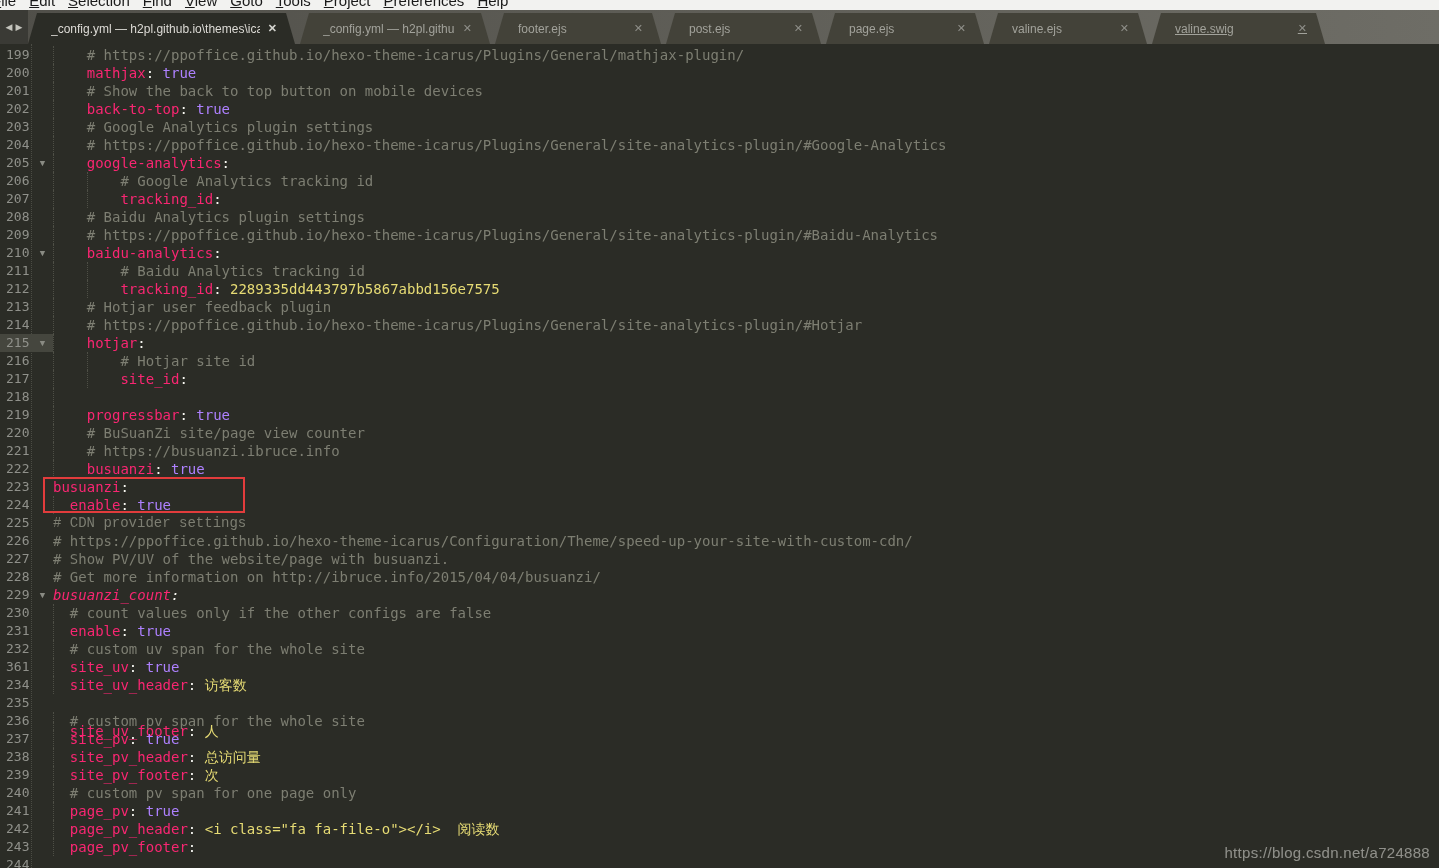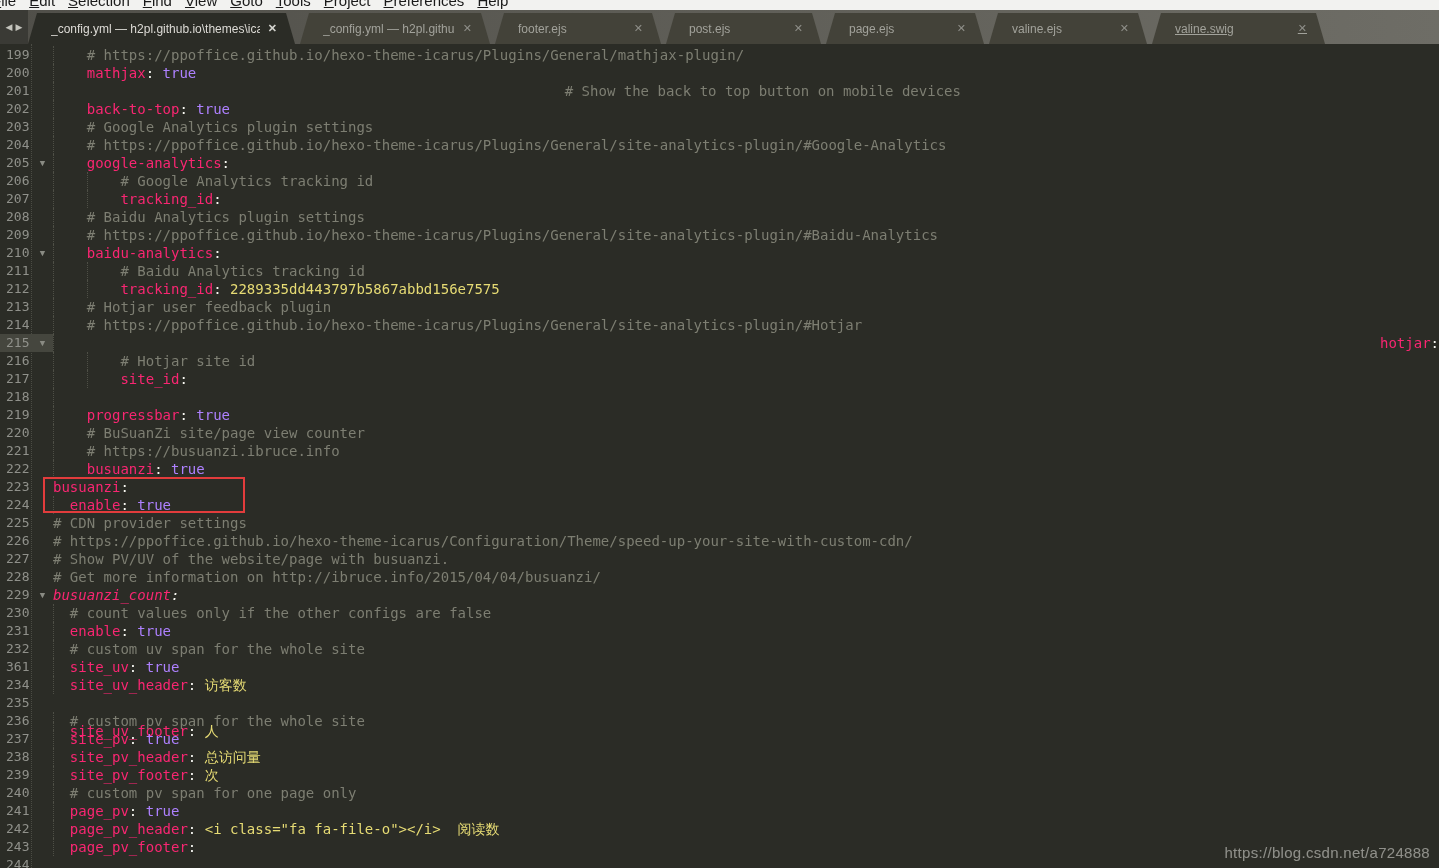--- a/index.html
+++ b/index.html
@@ -140,45 +140,45 @@
           <span class="tclose">✕</span>
         </div>
       </div>
   </div>
 
   <div class="editor">
     <div class="gutter-divider"></div>
     <div class="code-lines">
         <div class="row"><span class="ln">199</span><span class="fold"></span><span class="code" style="padding-left: 4ch;"><i class="guide" style="left: 0px;"></i><span class="tc"># https://ppoffice.github.io/hexo-theme-icarus/Plugins/General/mathjax-plugin/</span></span></div>
         <div class="row"><span class="ln">200</span><span class="fold"></span><span class="code" style="padding-left: 4ch;"><i class="guide" style="left: 0px;"></i><span class="tk">mathjax</span><span class="tp">:</span><span class="tb"> true</span></span></div>
-        <div class="row"><span class="ln">201</span><span class="fold"></span><span class="code" style="padding-left: 4ch; text-align: center;"><i class="guide" style="left: 0px;"></i><span class="tc"># Show the back to top button on mobile devices</span></span></div>
+        <div class="row"><span class="ln">201</span><span class="fold"></span><span class="code" style="padding-left: 4ch;"><i class="guide" style="left: 0px;"></i><span class="tc"># Show the back to top button on mobile devices</span></span></div>
         <div class="row"><span class="ln">202</span><span class="fold"></span><span class="code" style="padding-left: 4ch;"><i class="guide" style="left: 0px;"></i><span class="tk">back-to-top</span><span class="tp">:</span><span class="tb"> true</span></span></div>
         <div class="row"><span class="ln">203</span><span class="fold"></span><span class="code" style="padding-left: 4ch;"><i class="guide" style="left: 0px;"></i><span class="tc"># Google Analytics plugin settings</span></span></div>
         <div class="row"><span class="ln">204</span><span class="fold"></span><span class="code" style="padding-left: 4ch;"><i class="guide" style="left: 0px;"></i><span class="tc"># https://ppoffice.github.io/hexo-theme-icarus/Plugins/General/site-analytics-plugin/#Google-Analytics</span></span></div>
         <div class="row"><span class="ln">205</span><span class="fold">▼</span><span class="code" style="padding-left: 4ch;"><i class="guide" style="left: 0px;"></i><span class="tk">google-analytics</span><span class="tp">:</span></span></div>
         <div class="row"><span class="ln">206</span><span class="fold"></span><span class="code" style="padding-left: 8ch;"><i class="guide" style="left: 0px;"></i><i class="guide" style="left: 4ch;"></i><span class="tc"># Google Analytics tracking id</span></span></div>
         <div class="row"><span class="ln">207</span><span class="fold"></span><span class="code" style="padding-left: 8ch;"><i class="guide" style="left: 0px;"></i><i class="guide" style="left: 4ch;"></i><span class="tk">tracking_id</span><span class="tp">:</span></span></div>
         <div class="row"><span class="ln">208</span><span class="fold"></span><span class="code" style="padding-left: 4ch;"><i class="guide" style="left: 0px;"></i><span class="tc"># Baidu Analytics plugin settings</span></span></div>
         <div class="row"><span class="ln">209</span><span class="fold"></span><span class="code" style="padding-left: 4ch;"><i class="guide" style="left: 0px;"></i><span class="tc"># https://ppoffice.github.io/hexo-theme-icarus/Plugins/General/site-analytics-plugin/#Baidu-Analytics</span></span></div>
         <div class="row"><span class="ln">210</span><span class="fold">▼</span><span class="code" style="padding-left: 4ch;"><i class="guide" style="left: 0px;"></i><span class="tk">baidu-analytics</span><span class="tp">:</span></span></div>
         <div class="row"><span class="ln">211</span><span class="fold"></span><span class="code" style="padding-left: 8ch;"><i class="guide" style="left: 0px;"></i><i class="guide" style="left: 4ch;"></i><span class="tc"># Baidu Analytics tracking id</span></span></div>
         <div class="row"><span class="ln">212</span><span class="fold"></span><span class="code" style="padding-left: 8ch;"><i class="guide" style="left: 0px;"></i><i class="guide" style="left: 4ch;"></i><span class="tk">tracking_id</span><span class="tp">:</span><span class="tv"> 2289335dd443797b5867abbd156e7575</span></span></div>
         <div class="row"><span class="ln">213</span><span class="fold"></span><span class="code" style="padding-left: 4ch;"><i class="guide" style="left: 0px;"></i><span class="tc"># Hotjar user feedback plugin</span></span></div>
         <div class="row"><span class="ln">214</span><span class="fold"></span><span class="code" style="padding-left: 4ch;"><i class="guide" style="left: 0px;"></i><span class="tc"># https://ppoffice.github.io/hexo-theme-icarus/Plugins/General/site-analytics-plugin/#Hotjar</span></span></div>
-        <div class="row hl"><span class="ln">215</span><span class="fold">▼</span><span class="code" style="padding-left: 4ch; text-align: right;"><i class="guide" style="left: 0px;"></i><span class="tk">hotjar</span><span class="tp">:</span></span></div>
+        <div class="row hl"><span class="ln">215</span><span class="fold">▼</span><span class="code" style="padding-left: 4ch;"><i class="guide" style="left: 0px;"></i><span class="tk">hotjar</span><span class="tp">:</span></span></div>
         <div class="row"><span class="ln">216</span><span class="fold"></span><span class="code" style="padding-left: 8ch;"><i class="guide" style="left: 0px;"></i><i class="guide" style="left: 4ch;"></i><span class="tc"># Hotjar site id</span></span></div>
         <div class="row"><span class="ln">217</span><span class="fold"></span><span class="code" style="padding-left: 8ch;"><i class="guide" style="left: 0px;"></i><i class="guide" style="left: 4ch;"></i><span class="tk">site_id</span><span class="tp">:</span></span></div>
         <div class="row"><span class="ln">218</span><span class="fold"></span><span class="code" style="padding-left: 4ch;"><i class="guide" style="left: 0px;"></i></span></div>
         <div class="row"><span class="ln">219</span><span class="fold"></span><span class="code" style="padding-left: 4ch;"><i class="guide" style="left: 0px;"></i><span class="tk">progressbar</span><span class="tp">:</span><span class="tb"> true</span></span></div>
         <div class="row"><span class="ln">220</span><span class="fold"></span><span class="code" style="padding-left: 4ch;"><i class="guide" style="left: 0px;"></i><span class="tc"># BuSuanZi site/page view counter</span></span></div>
         <div class="row"><span class="ln">221</span><span class="fold"></span><span class="code" style="padding-left: 4ch;"><i class="guide" style="left: 0px;"></i><span class="tc"># https://busuanzi.ibruce.info</span></span></div>
         <div class="row"><span class="ln">222</span><span class="fold"></span><span class="code" style="padding-left: 4ch;"><i class="guide" style="left: 0px;"></i><span class="tk">busuanzi</span><span class="tp">:</span><span class="tb"> true</span></span></div>
         <div class="row"><span class="ln">223</span><span class="fold"></span><span class="code" style="padding-left: 0ch;"><span class="tk">busuanzi</span><span class="tp">:</span></span></div>
         <div class="row"><span class="ln">224</span><span class="fold"></span><span class="code" style="padding-left: 2ch;"><i class="guide" style="left: 0px;"></i><span class="tk">enable</span><span class="tp">:</span><span class="tb"> true</span></span></div>
-        <div class="row"><span class="ln">225</span><span class="fold"></span><span class="code" style="padding-left: 0ch;"><span class="tc"># CDN provider settings</span></span></div>
+        <div class="row"><span class="ln">225</span><span class="fold"></span><span class="code" style="padding-left: 0ch; font-family: Liberation Mono, monospace;"><span class="tc"># CDN provider settings</span></span></div>
         <div class="row"><span class="ln">226</span><span class="fold"></span><span class="code" style="padding-left: 0ch;"><span class="tc"># https://ppoffice.github.io/hexo-theme-icarus/Configuration/Theme/speed-up-your-site-with-custom-cdn/</span></span></div>
         <div class="row"><span class="ln">227</span><span class="fold"></span><span class="code" style="padding-left: 0ch;"><span class="tc"># Show PV/UV of the website/page with busuanzi.</span></span></div>
         <div class="row"><span class="ln">228</span><span class="fold"></span><span class="code" style="padding-left: 0ch;"><span class="tc"># Get more information on http://ibruce.info/2015/04/04/busuanzi/</span></span></div>
         <div class="row"><span class="ln">229</span><span class="fold">▼</span><span class="code" style="padding-left: 0ch; font-style: italic;"><span class="tk">busuanzi_count</span><span class="tp">:</span></span></div>
         <div class="row"><span class="ln">230</span><span class="fold"></span><span class="code" style="padding-left: 2ch;"><i class="guide" style="left: 0px;"></i><span class="tc"># count values only if the other configs are false</span></span></div>
         <div class="row"><span class="ln">231</span><span class="fold"></span><span class="code" style="padding-left: 2ch;"><i class="guide" style="left: 0px;"></i><span class="tk">enable</span><span class="tp">:</span><span class="tb"> true</span></span></div>
         <div class="row"><span class="ln">232</span><span class="fold"></span><span class="code" style="padding-left: 2ch;"><i class="guide" style="left: 0px;"></i><span class="tc"># custom uv span for the whole site</span></span></div>
         <div class="row"><span class="ln">361</span><span class="fold"></span><span class="code" style="padding-left: 2ch;"><i class="guide" style="left: 0px;"></i><span class="tk">site_uv</span><span class="tp">:</span><span class="tb"> true</span></span></div>
         <div class="row"><span class="ln">234</span><span class="fold"></span><span class="code" style="padding-left: 2ch;"><i class="guide" style="left: 0px;"></i><span class="tk">site_uv_header</span><span class="tp">:</span><span class="tv"> 访客数</span></span></div>
         <div class="row"><span class="ln">235</span><span class="fold"></span><span class="code" style="padding-left: 2ch; margin-top: 28px;"><i class="guide" style="left: 0px;"></i><span class="tk">site_uv_footer</span><span class="tp">:</span><span class="tv"> 人</span></span></div>

